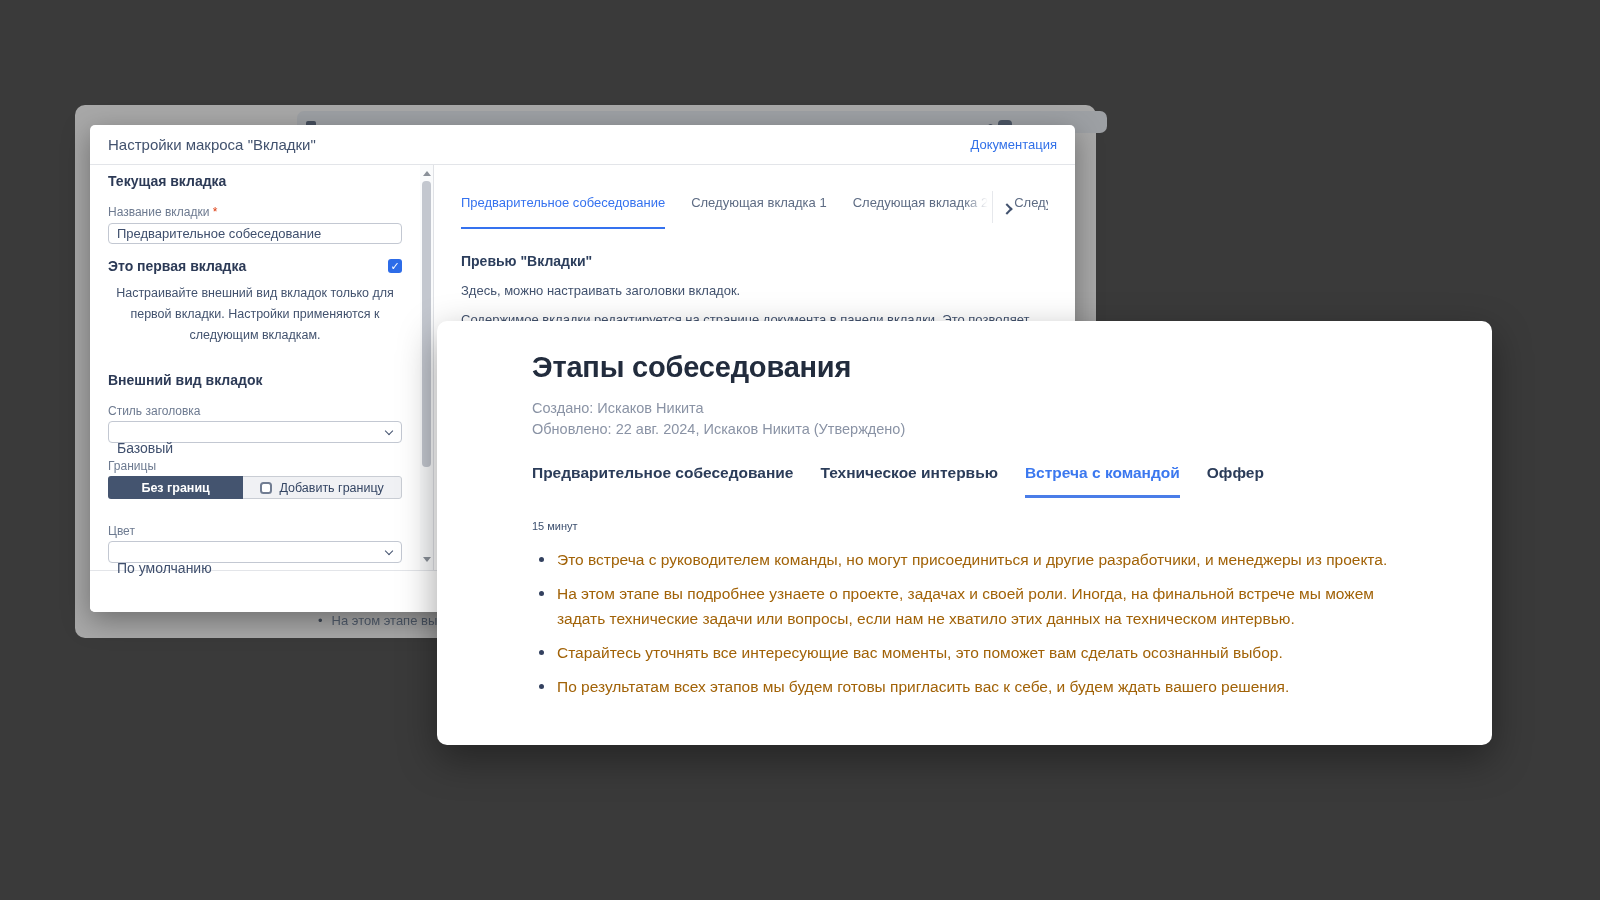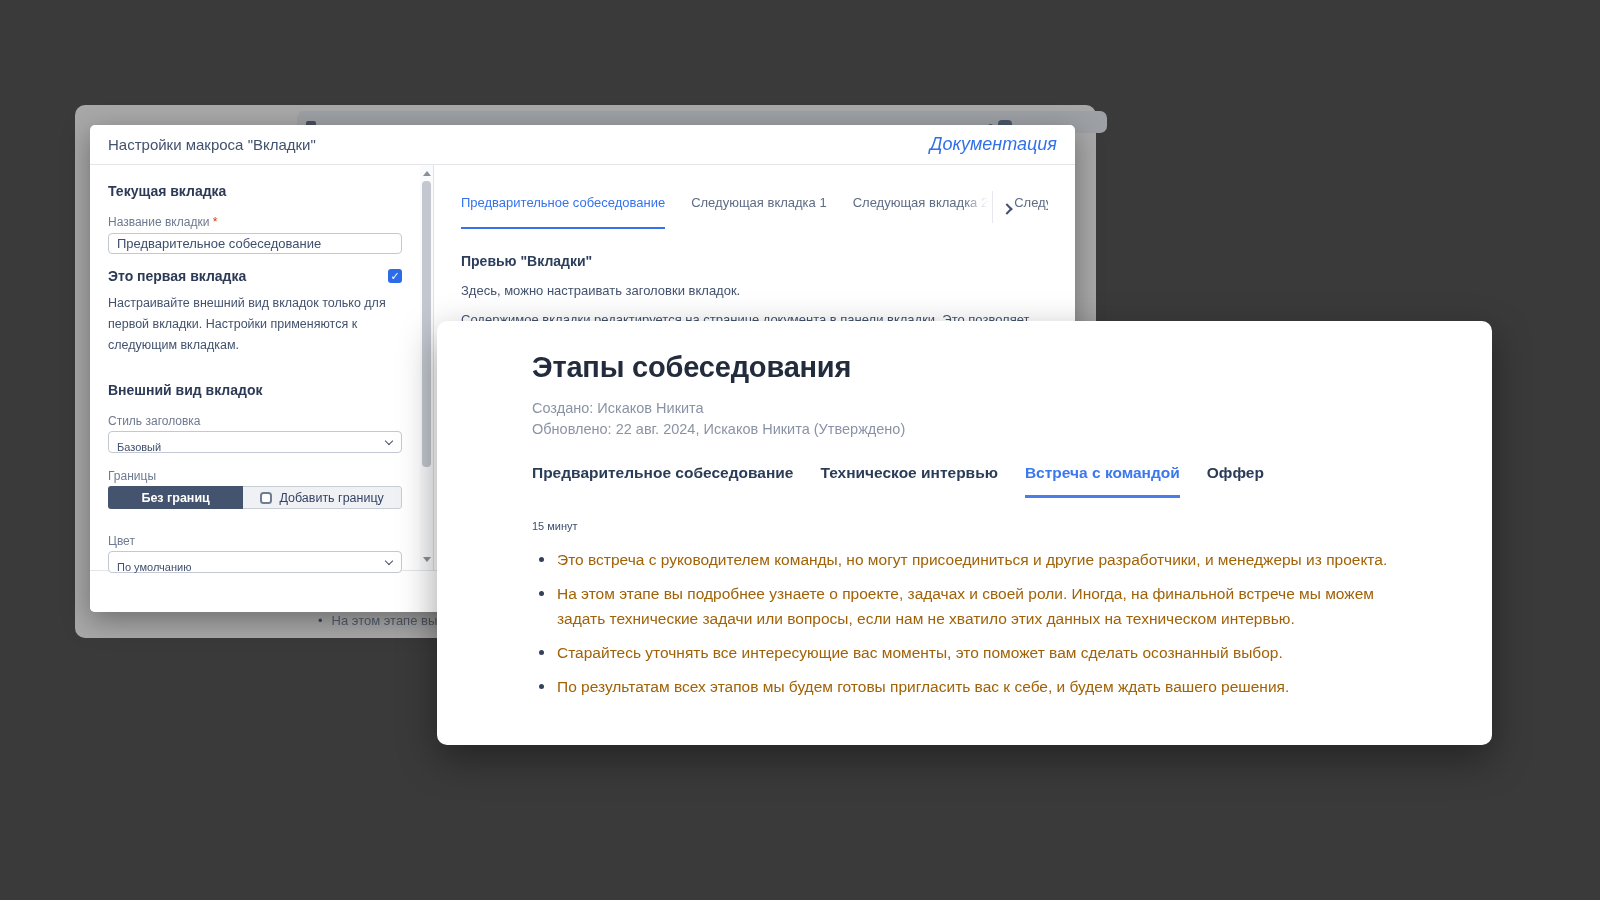--- a/index.html
+++ b/index.html
@@ -34,46 +34,46 @@
     background:#fff; border-radius:5px; z-index:2;
     box-shadow:0 8px 28px rgba(0,0,0,.35);
     display:flex; flex-direction:column;
   }
   .dlg-header {
     height:40px; flex:0 0 40px; border-bottom:1px solid #e3e5e9;
     display:flex; align-items:center; justify-content:space-between;
     padding:0 18px;
   }
   .dlg-title { font-size:15px; color:#42526e; }
-  .dlg-doc-link { font-size:18px; color:#3170e8; cursor:pointer; text-decoration:none;font-style:italic; }
+  .dlg-doc-link { font-size:13px; color:#3170e8; cursor:pointer; text-decoration:none; }
 
   .dlg-body { flex:1; display:flex; min-height:0; }
 
   
   .form-panel { width:330px; flex:0 0 330px; padding:0 18px; }
   .f-h3 { font-size:14px; font-weight:bold; color:#2c3a56; }
-  .f-h3.sec1 { margin-top:18px; }
+  .f-h3.sec1 { margin-top:8px; }
   .f-h3.sec2 { margin-top:26px; }
   .f-label { font-size:12px; color:#6d7a90; display:block; }
   .f-req { color:#dd3a0d; }
   .f-input {
     margin-top:4px; width:100%; height:21px; border:1px solid #c3c8d2;
     border-radius:4px; font-size:13px; color:#3f4f6d; padding:0 8px;
     font-family:inherit; background:#fff;
   }
   .f-row-check { margin-top:14px; display:flex; align-items:center; justify-content:space-between; }
   .checkbox-on {
     width:14px; height:14px; background:#2d6ce8; border-radius:3px;
     color:#fff; font-size:11px; line-height:14px; text-align:center; cursor:pointer;
   }
-  .f-hint { margin-top:9px; font-size:12.5px; line-height:21px; color:#42526e; }
+  .f-hint { margin-top:9px; font-size:12.5px; line-height:21px; color:#42526e;text-align:center; }
   .f-field-label { margin-top:16px; }
   .f-select {
     position:relative; margin-top:3px; height:22px; border:1px solid #c3c8d2;
-    border-radius:4px; font-size:11px; color:#3f4f6d; padding:9px 22px 0 8px;
+    border-radius:4px; font-size:14px; color:#3f4f6d; padding:18px 22px 0 8px;
     cursor:pointer; background:#fff;
   }
   .sel-chev {
     position:absolute; right:9px; top:6px; width:6px; height:6px;
     border-right:1.5px solid #42526e; border-bottom:1.5px solid #42526e;
     transform:rotate(45deg);
   }
   .segmented { margin-top:3px; display:flex; height:23px; border-radius:3px; overflow:hidden; cursor:pointer; }
   .seg-dark {
     flex:0 0 46%; background:#44546f; color:#fff; font-size:12.5px; font-weight:bold;

